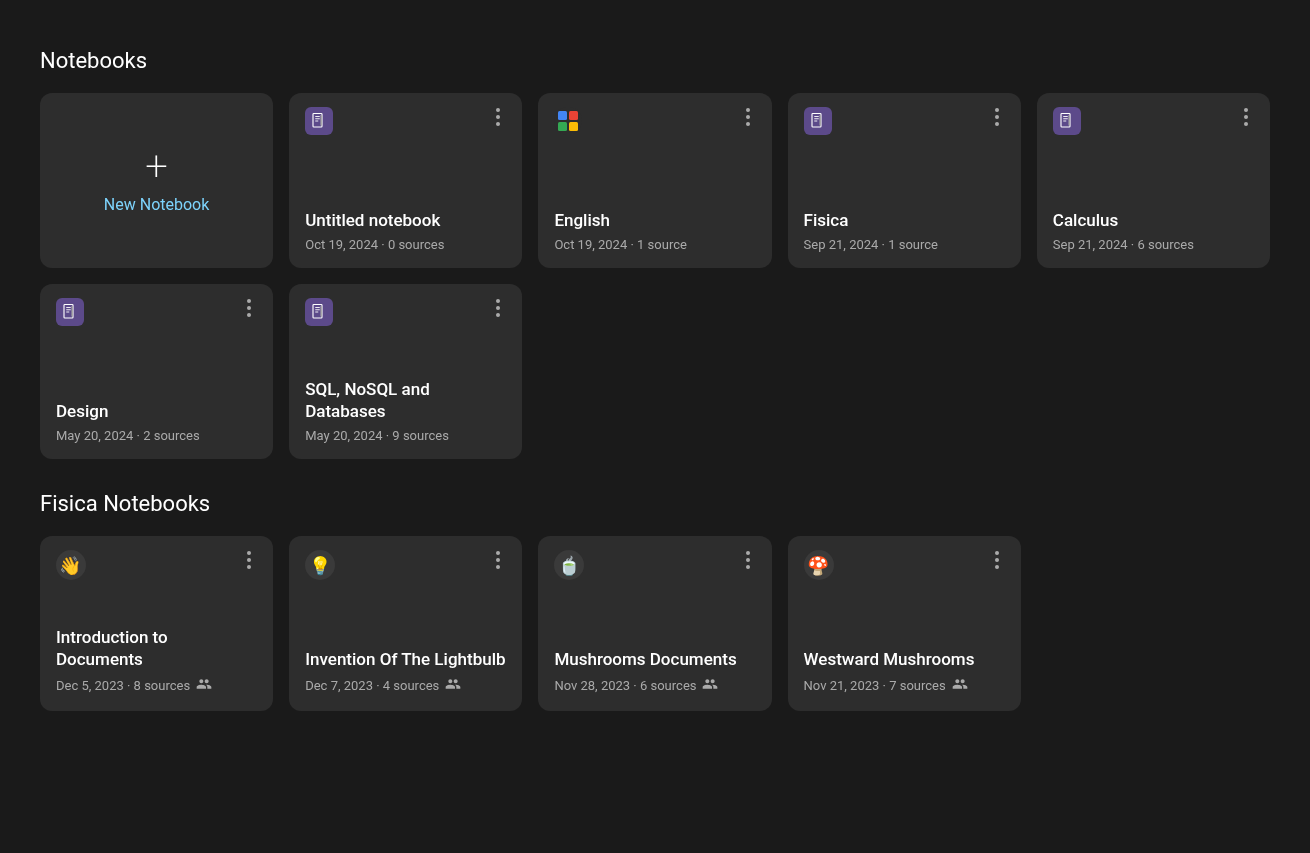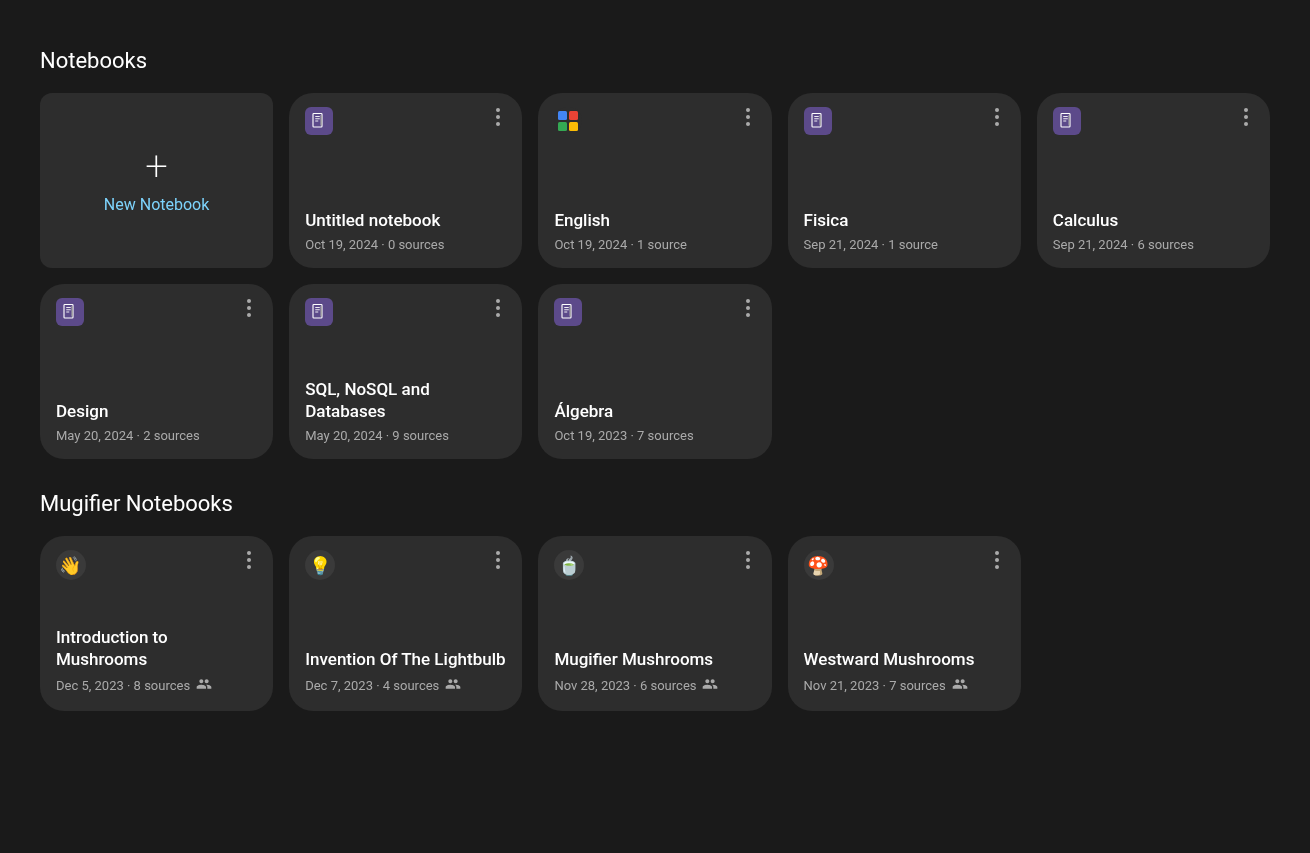--- a/index.html
+++ b/index.html
@@ -24,21 +24,21 @@
       margin-bottom: 32px;
     }
     .grid-example {
       display: grid;
       grid-template-columns: repeat(5, 1fr);
       gap: 16px;
       margin-bottom: 32px;
     }
     .card {
       background-color: #2d2d2d;
-      border-radius: 24px;
+      border-radius: 12px;
       padding: 16px;
       position: relative;
       min-height: 175px;
       display: flex;
       flex-direction: column;
       justify-content: flex-end;
       cursor: pointer;
       transition: background-color 0.2s;
     }
     .card-new {
@@ -274,59 +274,39 @@
       <div class="three-dots">
           <span></span>
           <span></span>
           <span></span>
         </div>
     </div>
     <div class="card-title">SQL, NoSQL and Databases</div>
     <div class="card-meta">May 20, 2024 · 9 sources</div>
   </div>
 
-  <div class="card">
-    <div class="card-icon icon-notebook">
-      <svg viewBox="0 0 24 24" fill="white">
-          <rect x="4" y="2" width="12" height="18" rx="1" fill="none" stroke="white" stroke-width="1.5"></rect>
-          <line x1="7" y1="6" x2="13" y2="6" stroke="white" stroke-width="1.2"></line>
-          <line x1="7" y1="9" x2="13" y2="9" stroke="white" stroke-width="1.2"></line>
-          <line x1="7" y1="12" x2="11" y2="12" stroke="white" stroke-width="1.2"></line>
-          <rect x="14" y="4" width="2" height="14" rx="0.5" fill="#aaa"></rect>
-        </svg>
-    </div>
-    <div class="card-menu">
-      <div class="three-dots">
-          <span></span>
-          <span></span>
-          <span></span>
-        </div>
-    </div>
-    <div class="card-title">Álgebra</div>
-    <div class="card-meta">Oct 19, 2023 · 7 sources</div>
-  </div>
 
   <div style="min-height:175px;"></div>
   <div style="min-height:175px;"></div>
 </div>
 
-<h2 class="section-title">Mugifier Notebooks</h2>
+<h2 class="section-title">Fisica Notebooks</h2>
 
 <div class="grid-example">
 
   <div class="card">
     <div class="card-icon" style="background:#3a3a3a;font-size:18px;border-radius:50%;width:30px;height:30px;">👋</div>
     <div class="card-menu">
       <div class="three-dots">
           <span></span>
           <span></span>
           <span></span>
         </div>
     </div>
-    <div class="card-title">Introduction to Mushrooms</div>
+    <div class="card-title">Introduction to Documents</div>
     <div class="card-meta">
       Dec 5, 2023 · 8 sources
       <span class="shared-icon">
         <svg width="16" height="16" viewBox="0 0 24 24" fill="#aaaaaa">
             <path d="M16 11c1.66 0 2.99-1.34 2.99-3S17.66 5 16 5c-1.66 0-3 1.34-3 3s1.34 3 3 3zm-8 0c1.66 0 2.99-1.34 2.99-3S9.66 5 8 5C6.34 5 5 6.34 5 8s1.34 3 3 3zm0 2c-2.33 0-7 1.17-7 3.5V19h14v-2.5c0-2.33-4.67-3.5-7-3.5zm8 0c-.29 0-.62.02-.97.05 1.16.84 1.97 1.97 1.97 3.45V19h6v-2.5c0-2.33-4.67-3.5-7-3.5z"></path>
           </svg>
       </span>
     </div>
   </div>
 
@@ -352,21 +332,21 @@
 
   <div class="card">
     <div class="card-icon" style="background:#3a3a3a;font-size:18px;border-radius:50%;width:30px;height:30px;">🍵</div>
     <div class="card-menu">
       <div class="three-dots">
           <span></span>
           <span></span>
           <span></span>
         </div>
     </div>
-    <div class="card-title">Mugifier Mushrooms</div>
+    <div class="card-title">Mushrooms Documents</div>
     <div class="card-meta">
       Nov 28, 2023 · 6 sources
       <span class="shared-icon">
         <svg width="16" height="16" viewBox="0 0 24 24" fill="#aaaaaa">
             <path d="M16 11c1.66 0 2.99-1.34 2.99-3S17.66 5 16 5c-1.66 0-3 1.34-3 3s1.34 3 3 3zm-8 0c1.66 0 2.99-1.34 2.99-3S9.66 5 8 5C6.34 5 5 6.34 5 8s1.34 3 3 3zm0 2c-2.33 0-7 1.17-7 3.5V19h14v-2.5c0-2.33-4.67-3.5-7-3.5zm8 0c-.29 0-.62.02-.97.05 1.16.84 1.97 1.97 1.97 3.45V19h6v-2.5c0-2.33-4.67-3.5-7-3.5z"></path>
           </svg>
       </span>
     </div>
   </div>
 

